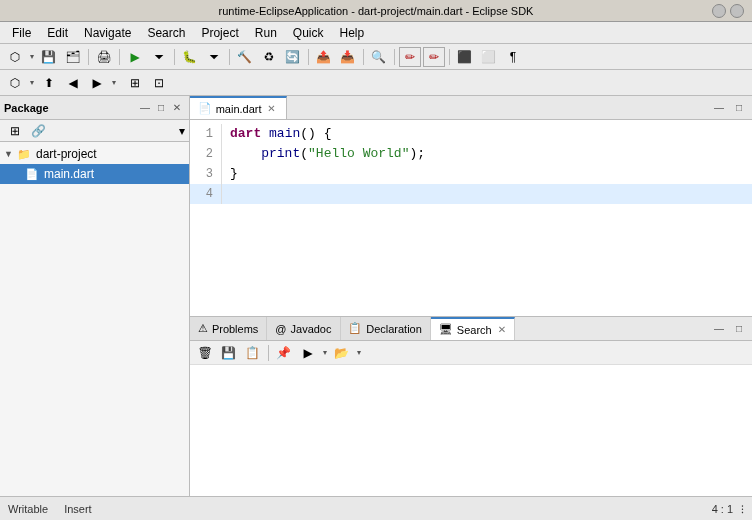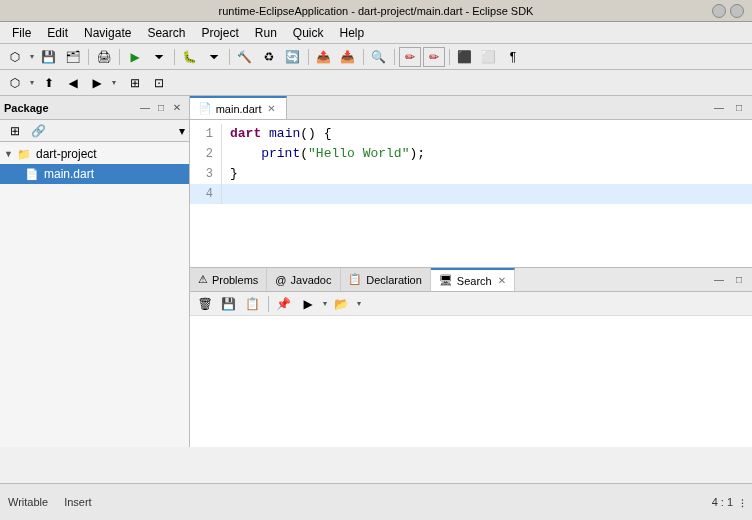--- a/index.html
+++ b/index.html
@@ -352,29 +352,28 @@
       padding: 4px 8px;
       font-size: 12px;
       color: #777;
       font-style: italic;
     }
 
     
     .status-bar {
       background: #e8e8e8;
       border-top: 1px solid #bbb;
-      height: 37px;
+      height: 24px;
       display: flex;
       align-items: center;
       padding: 0 8px;
       font-size: 11px;
       color: #333;
       flex-shrink: 0;
       gap: 16px;
-      margin-top: 36px;
     }
     .status-item { color: #333; }
     .status-spacer { flex: 1; }
     .status-right { margin-left: auto; display: flex; gap: 8px; align-items: center; }
   </style>
 </head>
 <body>
 
 <div class="title-bar">
   <span>runtime-EclipseApplication - dart-project/main.dart - Eclipse SDK</span>

